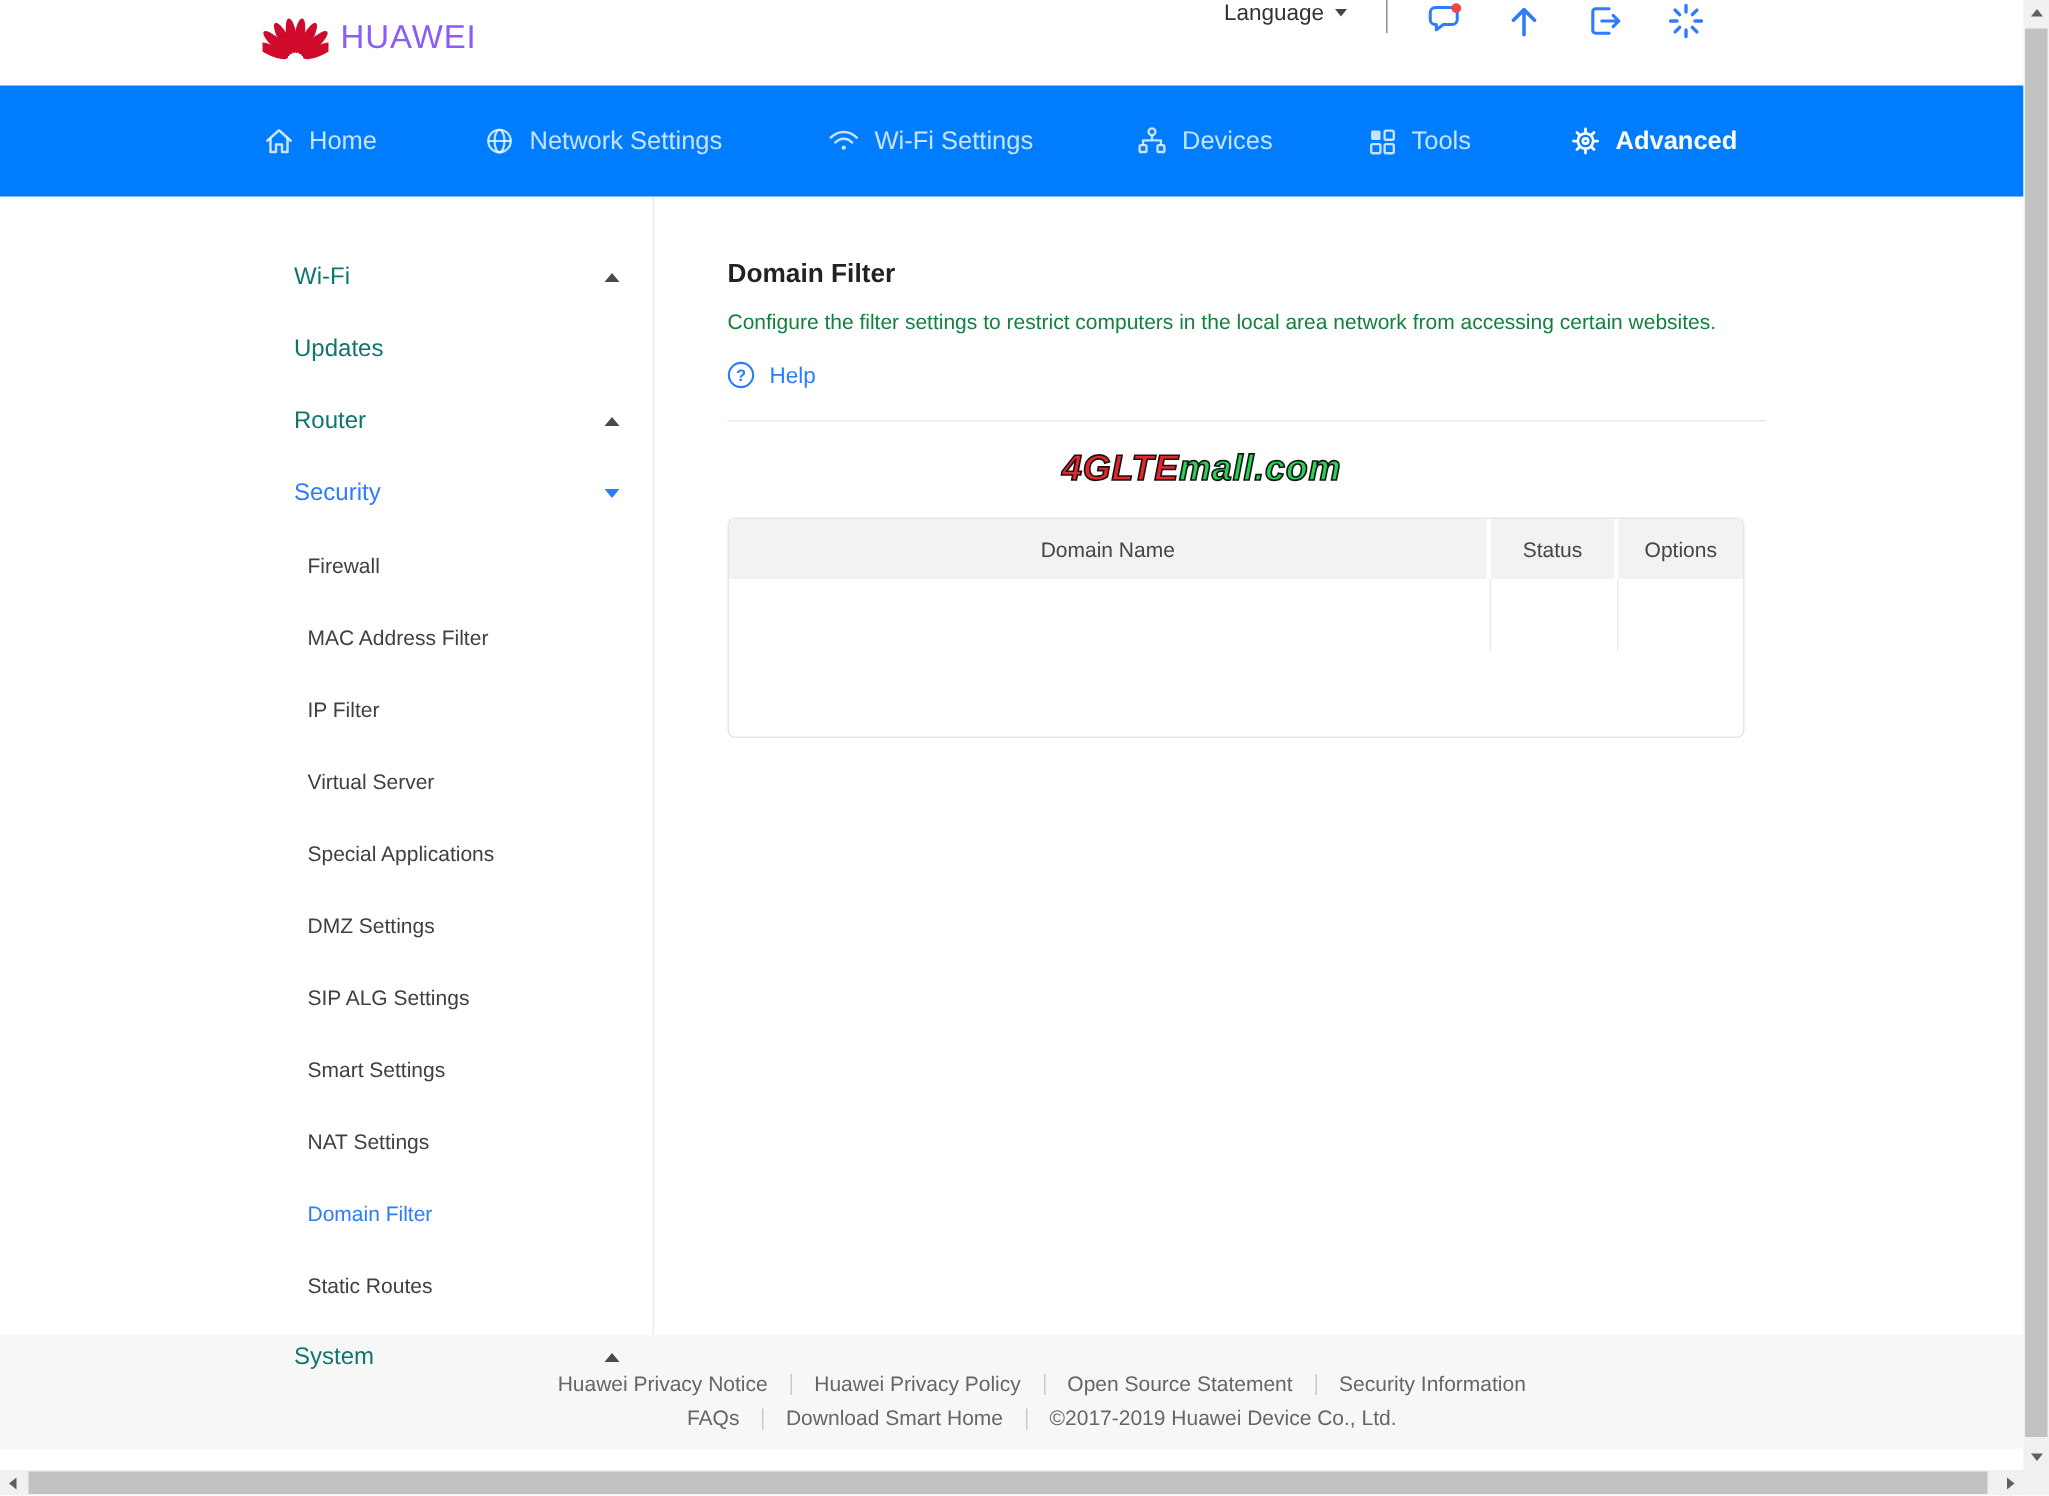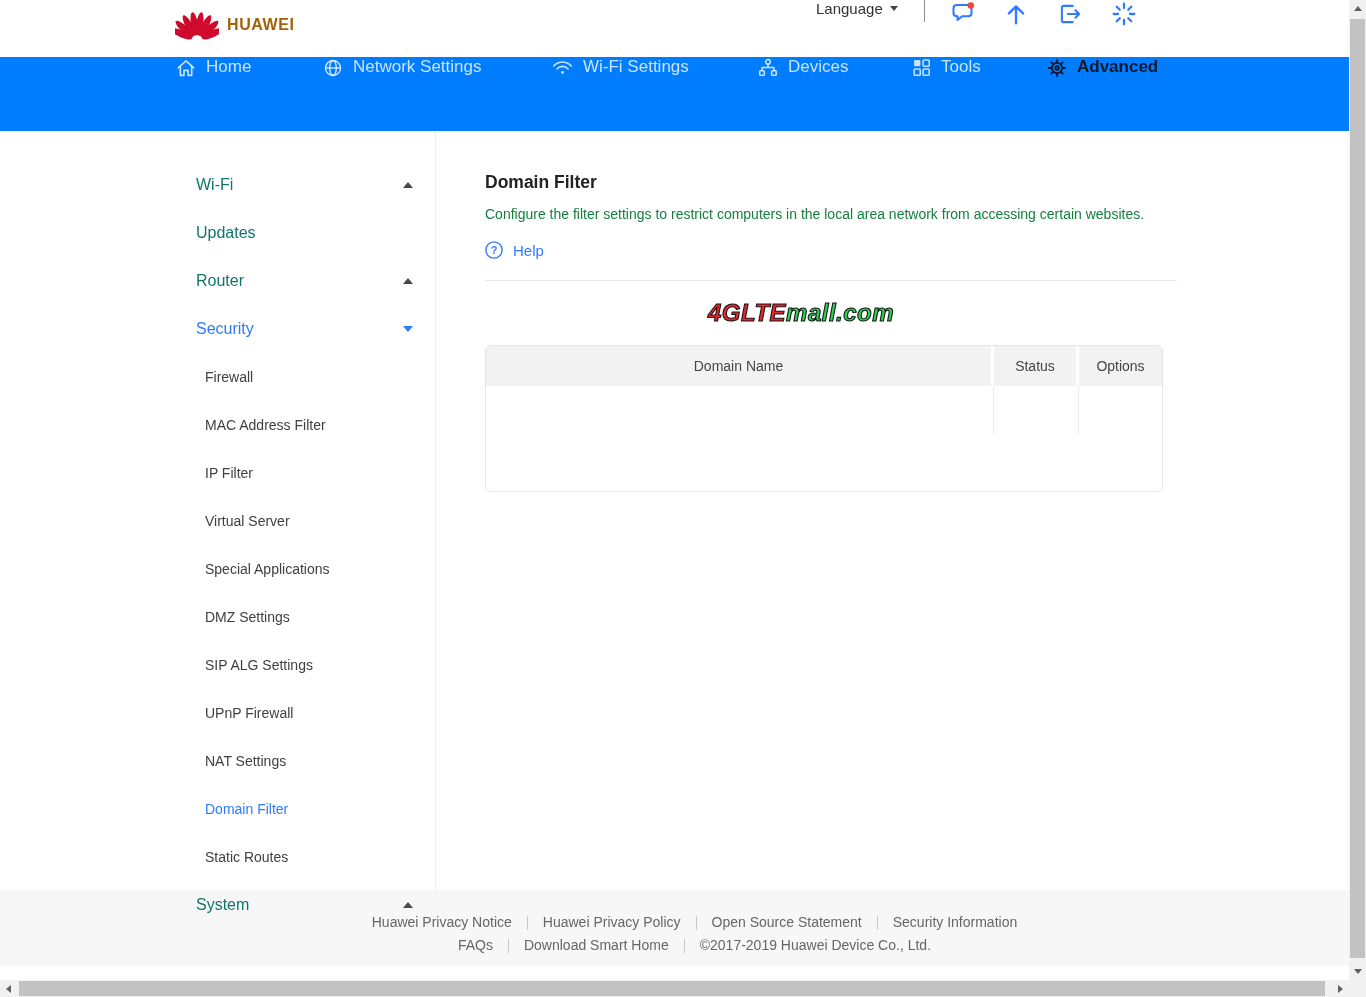--- a/index.html
+++ b/index.html
@@ -4,33 +4,33 @@
 <style>
   html,body{margin:0;padding:0}
   body{
     width:1366px;height:997px;position:relative;overflow:hidden;
     background:#fff;font-family:"Liberation Sans",sans-serif;
     -webkit-font-smoothing:antialiased;
   }
   
   .top-header{position:absolute;left:0;top:0;width:1349px;height:57px;background:#fff;z-index:2}
   .logo{position:absolute;left:175px;top:8px;display:flex;align-items:flex-end;gap:8px}
-  .logo-text{font-size:16px;font-weight:700;color:#a16207;letter-spacing:.6px;line-height:34px}
+  .logo-text{font-size:22px;font-weight:400;color:#8b5cf6;letter-spacing:.6px;line-height:34px}
   .hdr-right{position:absolute;left:816px;top:0;height:58px;display:flex;align-items:flex-start}
   .lang{display:flex;align-items:center;gap:7px;font-size:15px;color:#333;cursor:pointer}
   .caret-down{width:0;height:0;border-left:4.5px solid transparent;border-right:4.5px solid transparent;border-top:5px solid #444}
   .hdr-divider{width:1px;height:22px;background:#8f8f8f;margin:0 24px 0 26px}
   .hdr-icon{width:27px;height:27px;color:#2e7bff;cursor:pointer;margin-right:27px;display:flex;align-items:center;justify-content:center}
   .hdr-icon:last-child{margin-right:0}
   
   .nav{position:absolute;left:0;top:57px;width:1349px;height:74px;background:#007dff;z-index:2}
-  .nav-item{position:absolute;top:0;height:74px;display:flex;align-items:flex-start;gap:9px;
+  .nav-item{position:absolute;top:0;height:74px;display:flex;align-items:center;gap:9px;
     color:rgba(255,255,255,.78);font-size:17px;cursor:pointer;white-space:nowrap}
   .nav-item .nav-ic{display:flex;align-items:center}
-  .nav-item.active{color:#0f172a;font-weight:700}
+  .nav-item.active{color:#ffffff;font-weight:700}
   
   .sidebar{position:absolute;left:175px;top:161px;width:260px;z-index:3}
   .side-item{height:48px;display:flex;align-items:center;position:relative;cursor:pointer}
   .side-item.group{padding-left:21px;font-size:16px;color:#0f766e}
   .side-item.sub{padding-left:30px;font-size:14px;color:#404040}
   .side-item.active{color:#2e7bff}
   .side-arrow{position:absolute;right:22px;width:0;height:0}
   .arr-up{border-left:5.5px solid transparent;border-right:5.5px solid transparent;border-bottom:6.5px solid #4a4a4a}
   .arr-down{border-left:5.5px solid transparent;border-right:5.5px solid transparent;border-top:6.5px solid #2e7bff}
   .side-border{position:absolute;left:435px;top:131px;width:1px;height:759px;background:#ececec;z-index:1}
@@ -227,21 +227,21 @@
   <div class="side-item sub">
     <span>Special Applications</span>
   </div>
   <div class="side-item sub">
     <span>DMZ Settings</span>
   </div>
   <div class="side-item sub">
     <span>SIP ALG Settings</span>
   </div>
   <div class="side-item sub">
-    <span>UPnP Firewall</span>
+    <span>Smart Settings</span>
   </div>
   <div class="side-item sub">
     <span>NAT Settings</span>
   </div>
   <div class="side-item sub active">
     <span>Domain Filter</span>
   </div>
   <div class="side-item sub">
     <span>Static Routes</span>
   </div>

